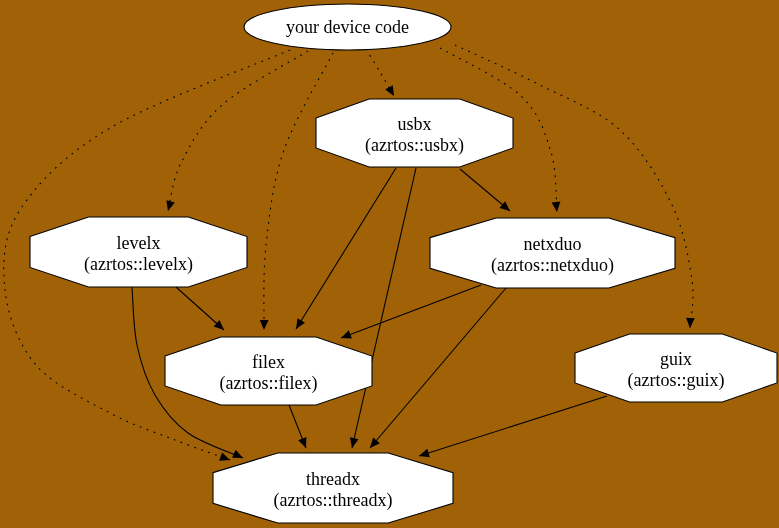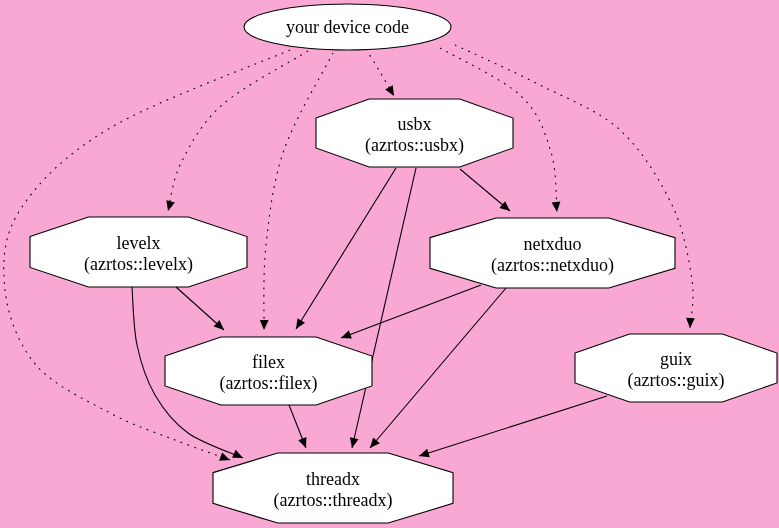--- a/index.html
+++ b/index.html
@@ -4,21 +4,21 @@
 <style>
   html, body {
     margin: 0;
     padding: 0;
     background: #ffffff;
   }
   .stage {
     position: relative;
     width: 779px;
     height: 528px;
-    background: #f9a8d4;
+    background: #a16207;
     overflow: hidden;
   }
   svg.graph {
     position: absolute;
     left: 0;
     top: 0;
     display: block;
   }
   .node-shape {
     fill: #ffffff;

